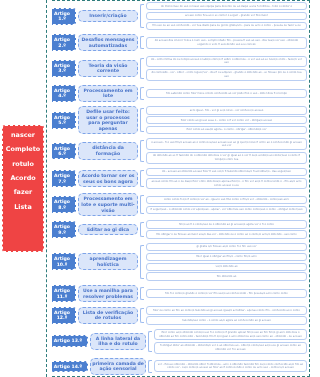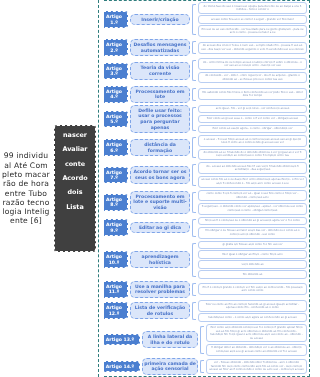--- a/index.html
+++ b/index.html
@@ -40,21 +40,21 @@
   
   .stack-col{
     width:46px;
     flex:0 0 46px;
     display:flex;
     align-items:center;
     justify-content:center;
   }
   .stack{
     width:42px;
-    background:#404040;
+    background:#ef4444;
     border:1px dashed #ffffff;
     border-radius:3px;
     padding:6px 2px 40px 2px;
     box-sizing:border-box;
     display:flex;
     flex-direction:column;
     gap:7px;
     align-items:center;
   }
   .stack-item{
@@ -155,31 +155,28 @@
     padding:1.5px 2px;
     box-sizing:border-box;
     overflow:hidden;
   }
 </style>
 </head>
 <body>
 
 <div id="canvas">
 
-  <div class="left-col">
-    <div class="left-text">99 individual Até Completo macarrão de hora entre Tubo razão tecnologia Inteligente [6]</div>
-  </div>
 
   <div class="stack-col">
     <div class="stack">
       <div class="stack-item">nascer</div>
-      <div class="stack-item">Avaliar</div>
-      <div class="stack-item">conte</div>
+      <div class="stack-item">Completo</div>
+      <div class="stack-item">rotulo</div>
       <div class="stack-item">Acordo</div>
-      <div class="stack-item">dois</div>
+      <div class="stack-item">fazer</div>
       <div class="stack-item">Lista</div>
     </div>
   </div>
 
   <div class="rail"></div>
 
   <div class="articles">
 
     <div class="row">
       <div class="badge">Artigo 1.º</div>

